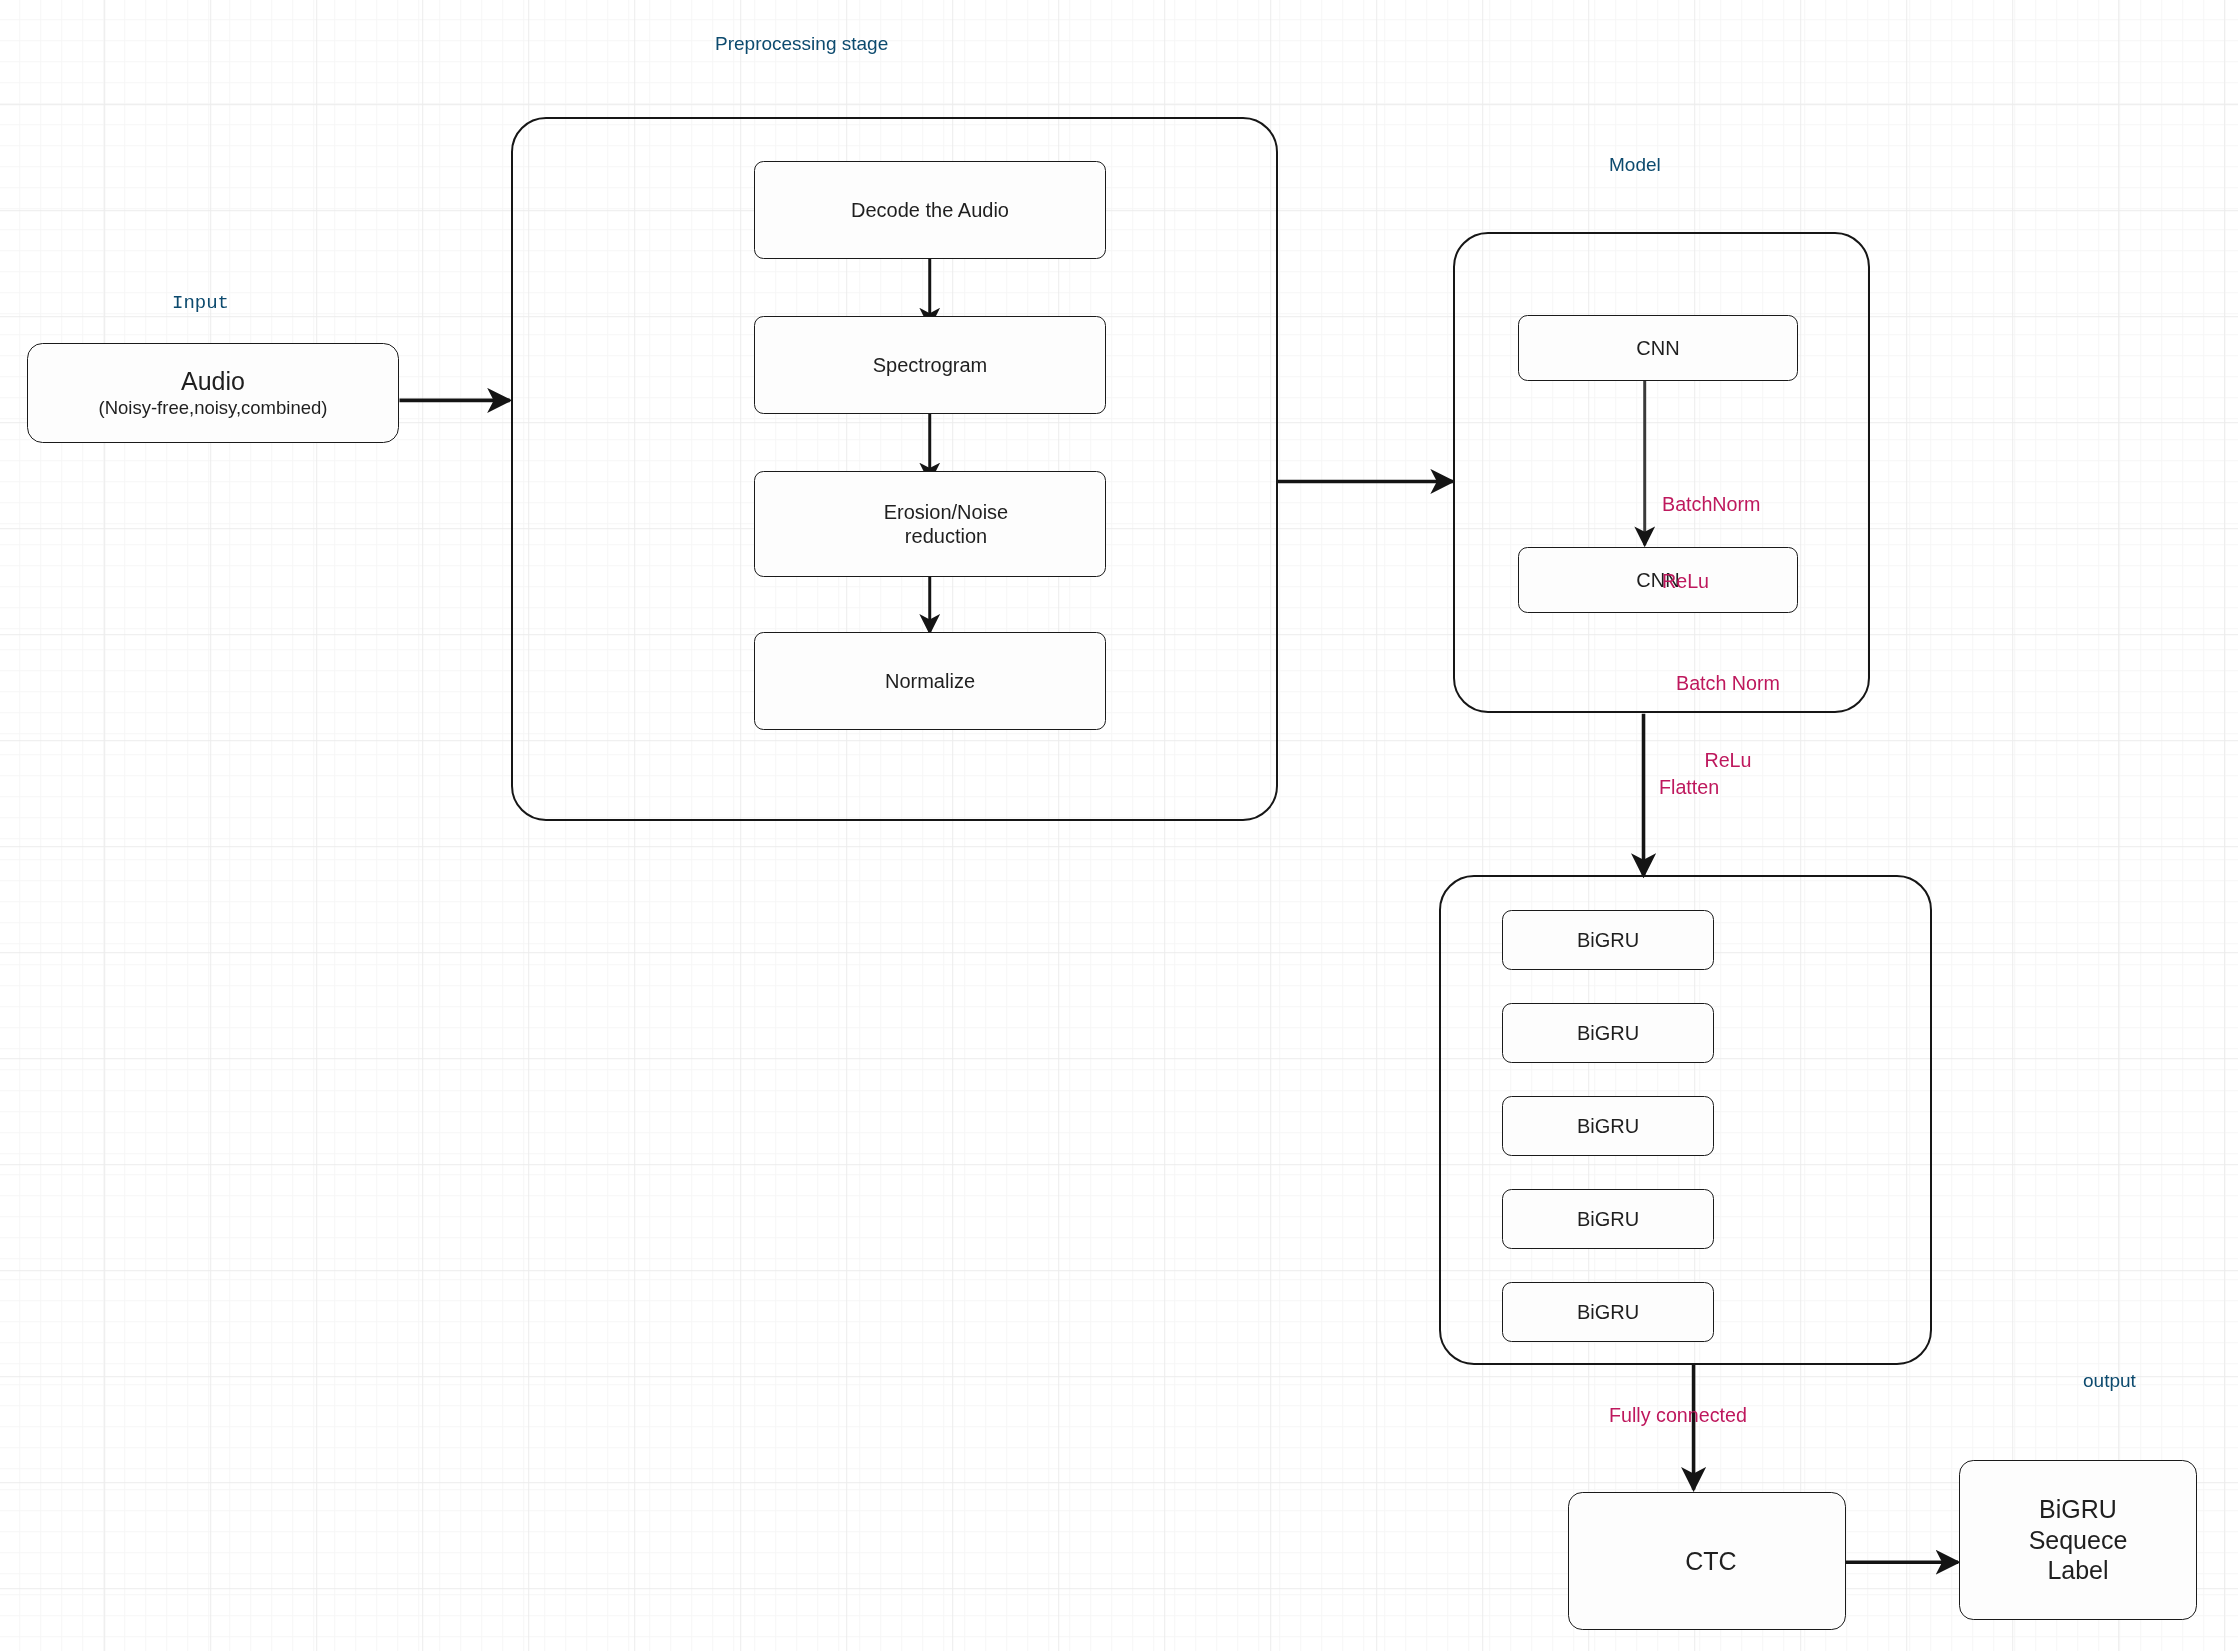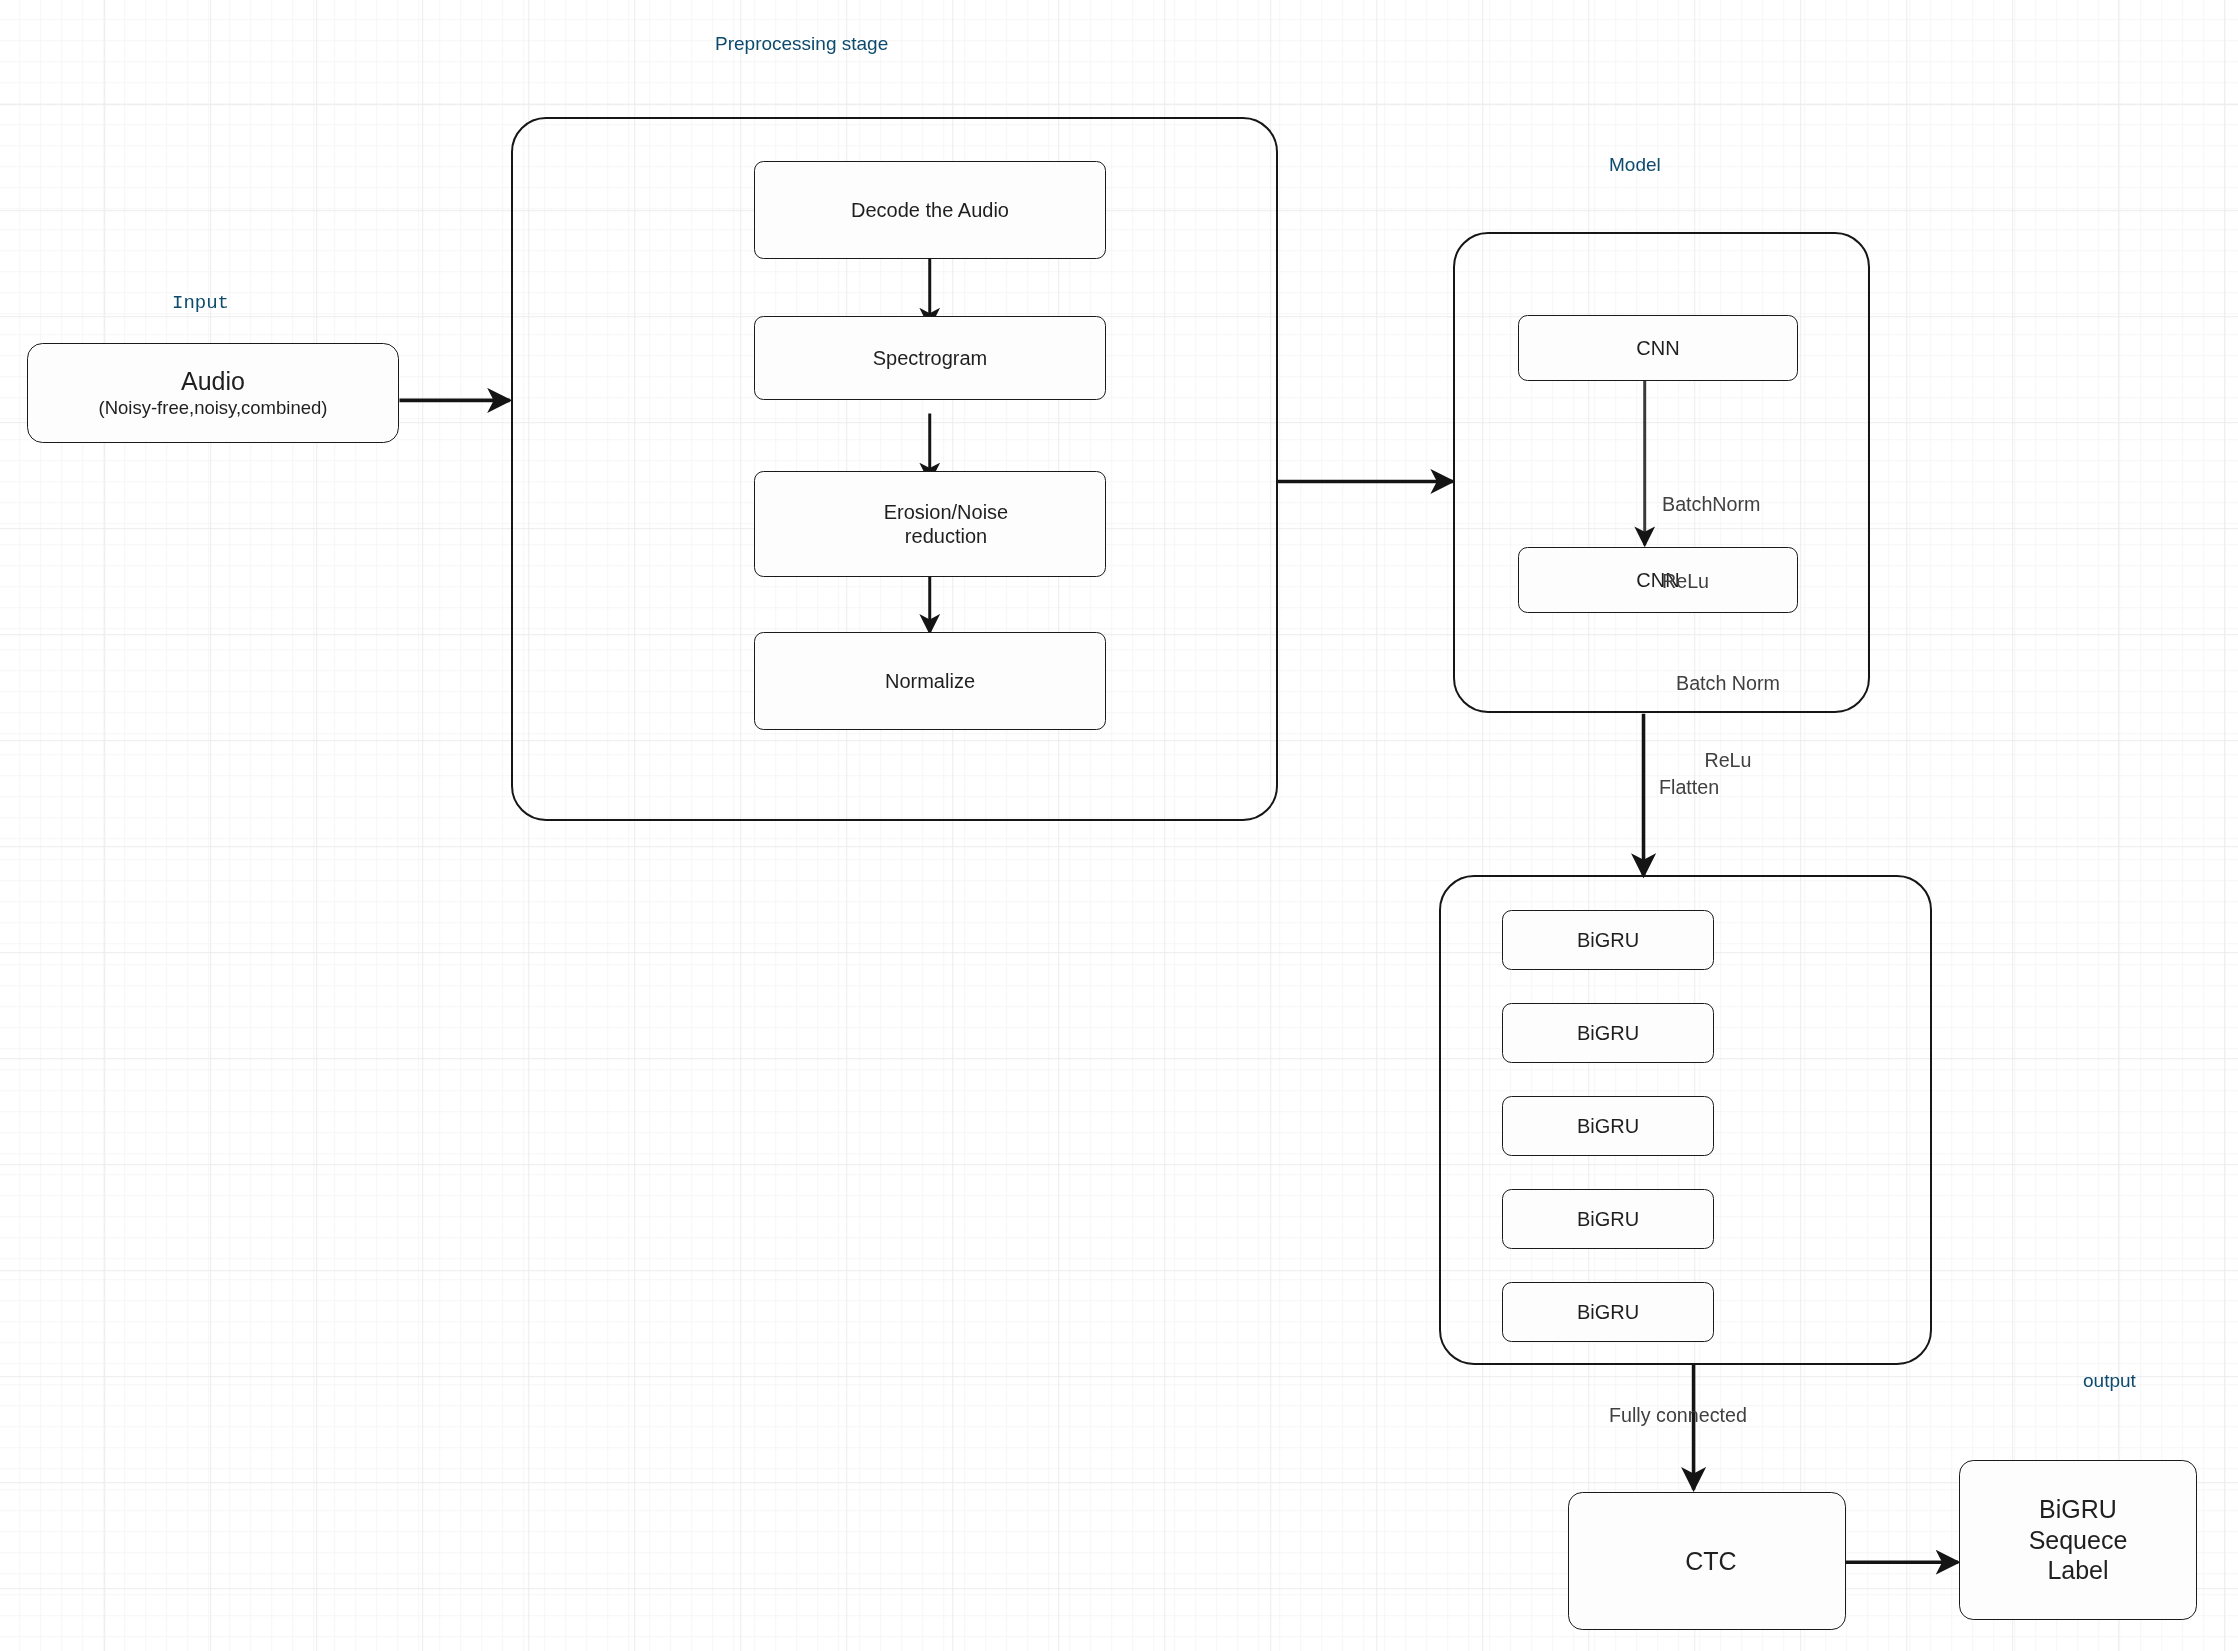--- a/index.html
+++ b/index.html
@@ -41,21 +41,21 @@
     background:transparent;
   }
   .leaf { border-radius:9.5px; }
   .plain-label {
     position:absolute;
     color:#0c4a6e;
     white-space:pre;
   }
   .edge-label {
     position:absolute;
-    color:#404040;
+    color:#be185d;
     white-space:pre;
     line-height:1.3;
   }
   .t-lg   { font-size:25px; }
   .t-md   { font-size:20px; }
   .t-sm   { font-size:18.5px; }
   .t-sec  { font-size:19px; }
   .t-edge { font-size:19.7px; }
 </style>
 </head>
@@ -119,21 +119,21 @@
   <span class="t-lg">Audio</span>
   <span class="t-sm">(Noisy-free,noisy,combined)</span>
 </div>
 
 <div class="node container-node" style="left:511px; top:117px; width:767px; height:704px;"></div>
 
 <div class="node leaf" style="left:754px; top:161px; width:352px; height:98px;">
   <span class="t-md">Decode the Audio</span>
 </div>
 
-<div class="node leaf" style="left:754px; top:316px; width:352px; height:84px;">
+<div class="node leaf" style="left:754px; top:316px; width:352px; height:98px;">
   <span class="t-md">Spectrogram</span>
 </div>
 
 <div class="node leaf" style="left:754px; top:471px; width:352px; height:106px;padding-left:32px;">
   <span class="t-md">Erosion/Noise</span>
   <span class="t-md">reduction</span>
 </div>
 
 <div class="node leaf" style="left:754px; top:632px; width:352px; height:98px;">
   <span class="t-md">Normalize</span>

